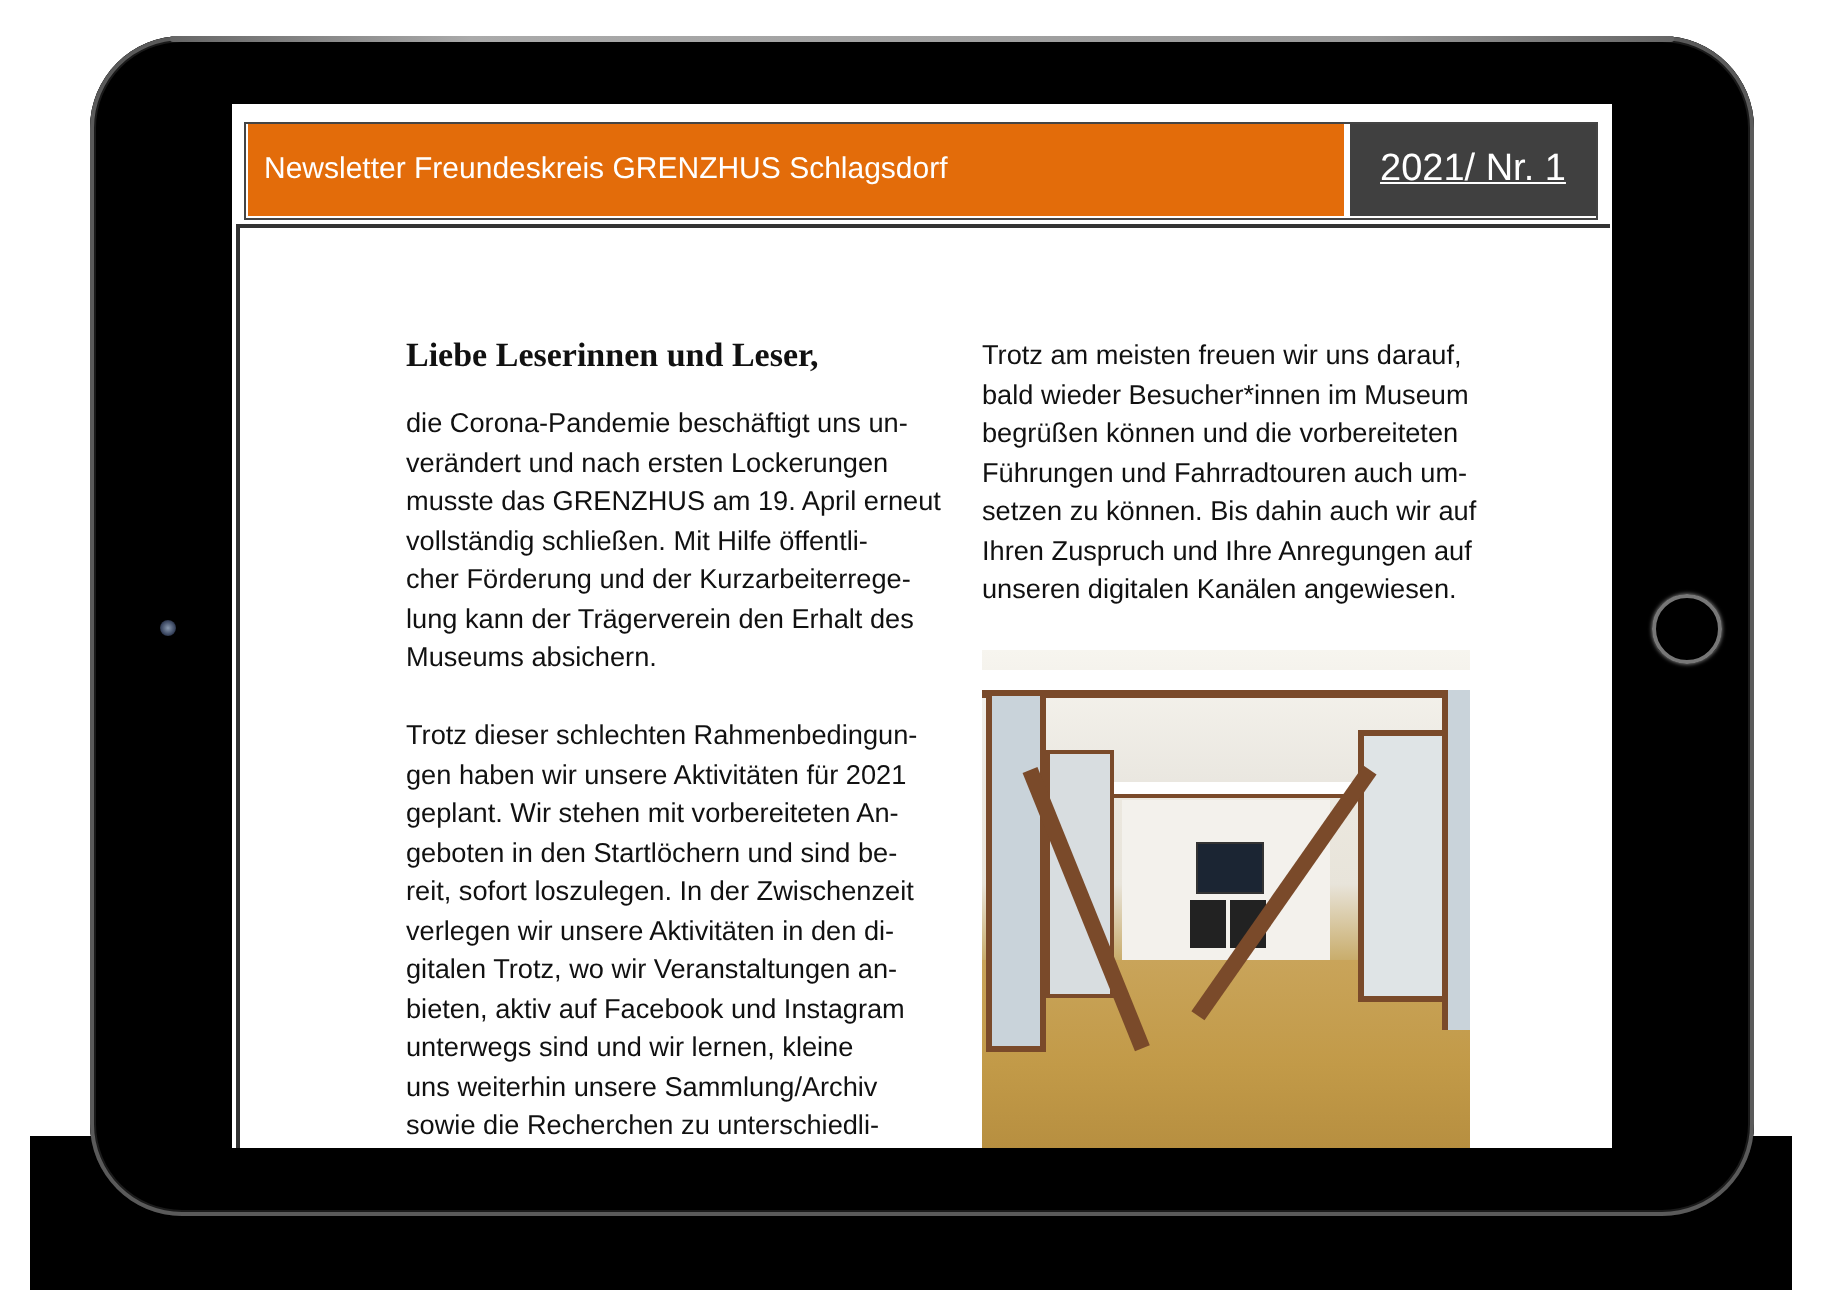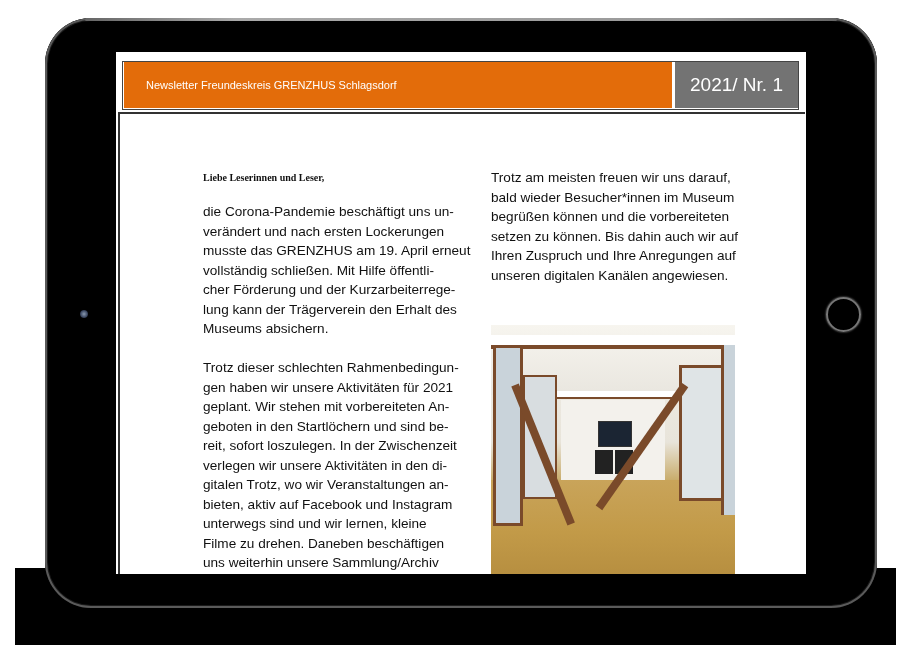--- a/index.html
+++ b/index.html
@@ -9,29 +9,29 @@
     border-radius:46px; box-shadow: inset 0 0 0 2px #5a5a5a, inset 0 0 0 3px #1a1a1a; }
   .tablet::before { content:""; position:absolute; left:40px; right:40px; top:0; height:3px;
     background:linear-gradient(90deg,#666,#aaa 20%,#999 80%,#666); border-radius:2px; }
   .camera { position:absolute; left:35px; top:292px; width:8px; height:8px; border-radius:50%;
     background:radial-gradient(circle,#8a9ab0 0%,#3a4660 60%,#000 100%); }
   .home-btn { position:absolute; left:781px; top:279px; width:31px; height:31px; border-radius:50%;
     border:2px solid #777; box-shadow:0 0 2px #999; }
   .screen { position:absolute; left:116px; top:52px; width:690px; height:522px; background:#fff; overflow:hidden; }
   .header-box { position:absolute; left:6px; top:9px; width:675px; height:47px; border:1px solid #444; }
   .header-title { position:absolute; left:8px; top:10px; width:548px; height:46px; background:#E36C0A;
-    color:#fff; font-family:"Liberation Sans", sans-serif; font-size:11px; line-height:46px; padding-left:22px; box-sizing:border-box; }
-  .header-issue { position:absolute; left:559px; top:10px; width:123px; height:46px; background:#737373;
-    color:#fff; font-family:"Liberation Sans", sans-serif; font-size:19px; line-height:46px; text-align:center; }
+    color:#fff; font-family:"Liberation Sans", sans-serif; font-size:15px; line-height:46px; padding-left:8px; box-sizing:border-box; }
+  .header-issue { position:absolute; left:559px; top:10px; width:123px; height:46px; background:#404040;
+    color:#fff; font-family:"Liberation Sans", sans-serif; font-size:19px; line-height:46px; text-align:center;text-decoration:underline; }
   .rule { position:absolute; left:2px; top:60px; width:687px; height:2px; background:#333; }
   .left-line { position:absolute; left:2px; top:60px; width:2px; height:470px; background:#333; }
   .col { position:absolute; font-family:"Liberation Sans", sans-serif; font-size:13.6px; line-height:19.5px; color:#111; }
   .col-left { left:87px; top:116px; width:255px; }
   .col-right { left:375px; top:116px; width:255px; }
-  .greeting { font-family:"Liberation Serif", serif; font-weight:bold; font-size:10px; margin:0 0 14px 0; line-height:20px; }
+  .greeting { font-family:"Liberation Serif", serif; font-weight:bold; font-size:17px; margin:0 0 14px 0; line-height:20px; }
   .col p { margin:0 0 19.5px 0; }
   .line { display:block; white-space:nowrap; }
   .photo { position:absolute; left:375px; top:273px; width:244px; height:260px; overflow:hidden;
     background:linear-gradient(180deg,#f2efe8 0%,#e8e4da 45%,#c4a45a 62%,#b8963e 100%); }
   .photo .ceiling { position:absolute; left:0; top:0; width:100%; height:70px;
     background:linear-gradient(180deg,#f7f5ef,#e9e6df); }
   .photo .beam1 { position:absolute; left:0; top:10px; width:100%; height:10px; background:#fff; border-bottom:4px solid #7a4a2a; }
   .photo .beam2 { position:absolute; left:40px; top:66px; width:160px; height:6px; background:#fff; border-bottom:2px solid #7a4a2a; }
   .photo .wall { position:absolute; left:70px; top:75px; width:104px; height:80px; background:#f3f1ec; }
   .photo .tv { position:absolute; left:107px; top:96px; width:32px; height:24px; background:#1b2533; border:1px solid #333; }
@@ -77,31 +77,31 @@
     <p>
       <span class="line">Trotz dieser schlechten Rahmenbedingun-</span>
       <span class="line">gen haben wir unsere Aktivitäten für 2021</span>
       <span class="line">geplant. Wir stehen mit vorbereiteten An-</span>
       <span class="line">geboten in den Startlöchern und sind be-</span>
       <span class="line">reit, sofort loszulegen. In der Zwischenzeit</span>
       <span class="line">verlegen wir unsere Aktivitäten in den di-</span>
       <span class="line">gitalen Trotz, wo wir Veranstaltungen an-</span>
       <span class="line">bieten, aktiv auf Facebook und Instagram</span>
       <span class="line">unterwegs sind und wir lernen, kleine</span>
-      <span class="line">Filme zu drehen. Daneben beschäftigen</span>
       <span class="line">uns weiterhin unsere Sammlung/Archiv</span>
       <span class="line">sowie die Recherchen zu unterschiedli-</span>
     </p>
   </div>
 
   <div class="col col-right">
     <p>
       <span class="line">Trotz am meisten freuen wir uns darauf,</span>
       <span class="line">bald wieder Besucher*innen im Museum</span>
       <span class="line">begrüßen können und die vorbereiteten</span>
+      <span class="line">Führungen und Fahrradtouren auch um-</span>
       <span class="line">setzen zu können. Bis dahin auch wir auf</span>
       <span class="line">Ihren Zuspruch und Ihre Anregungen auf</span>
       <span class="line">unseren digitalen Kanälen angewiesen.</span>
     </p>
   </div>
 
   <div class="photo" title="Museum exhibition room with display panels, wooden struts, a TV screen and two chairs">
     <div class="ceiling"></div>
     <div class="beam1"></div>
     <div class="wall"></div>

